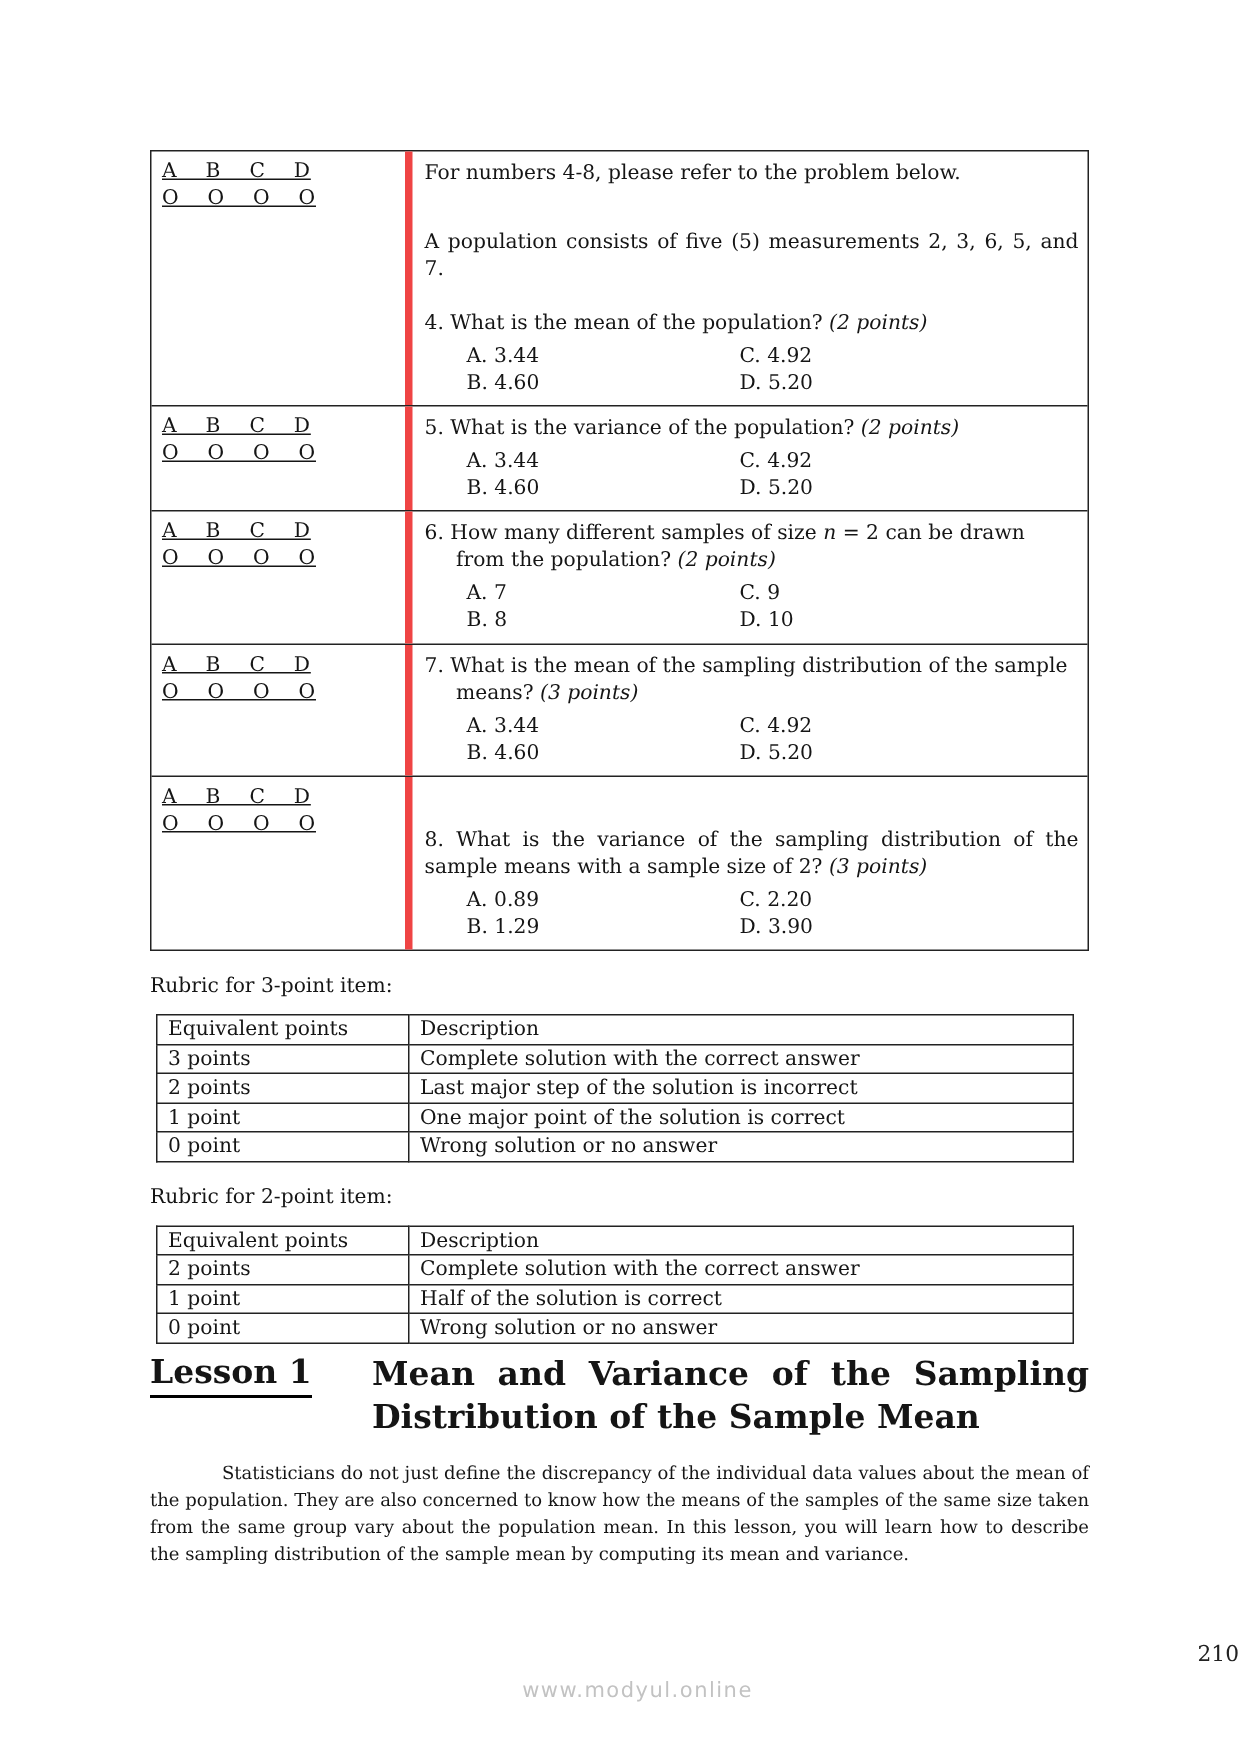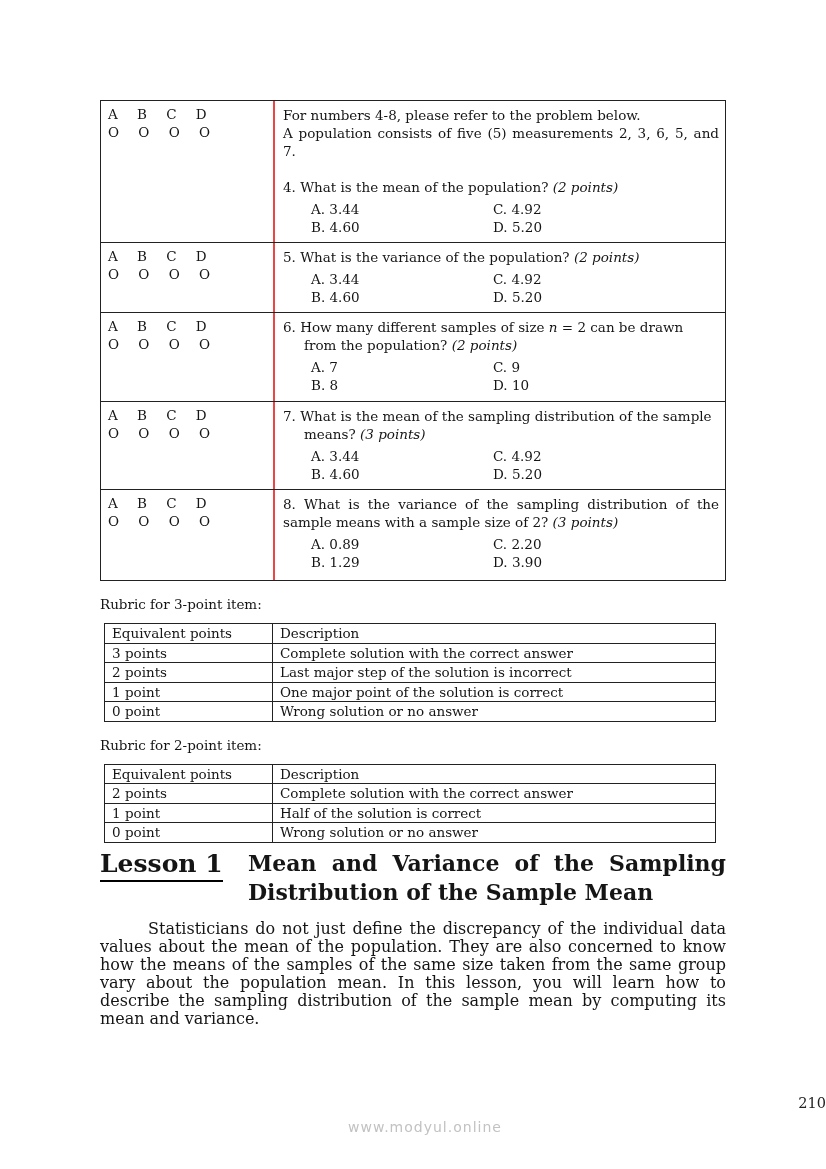--- a/index.html
+++ b/index.html
@@ -17,42 +17,42 @@
 
   
   .qtable { width: 626px; border: 1px solid #222; font-size: 13.5px; line-height: 18px; }
   .qrow { display: flex; border-bottom: 1px solid #222; }
   .qrow:last-child { border-bottom: none; }
   .r1 { min-height: 141px; }
   .r2 { min-height: 70px; }
   .r3 { min-height: 89px; }
   .r4 { min-height: 88px; }
   .r5 { min-height: 90px; }
-  .bubble-col { width: 174px; border-right: 2px solid #ef4444; padding: 4px 0 0 7px; flex: none; }
+  .bubble-col { width: 174px; border-right: 5px solid #ef4444; padding: 4px 0 0 7px; flex: none; text-decoration: underline; }
   .bubble-col .letters, .bubble-col .circles { word-spacing: 14px; letter-spacing: 0.5px; }
   .q-col { flex: 1; padding: 5px 6px 6px 8px; }
-  .justify { text-align: justify; }
+  .justify { text-align: justify; margin-top: 28px; }
   .spacer-line { height: 18px; }
   .q-line { padding-left: 21px; text-indent: -21px; }
   .q-line.no-hang { padding-left: 0; text-indent: 0; }
   .pts { font-style: italic; }
   .opts { padding-left: 28px; margin-top: 4px; display: grid; grid-template-columns: 182px auto; }
 
   
   .rubric-title { margin: 15px 0 11px 0; font-size: 13.5px; }
   .rubric { border-collapse: collapse; width: 612px; margin-left: 4px; font-size: 13.5px; }
   .rubric td { border: 1px solid #222; padding: 1px 7px; line-height: 16.5px; vertical-align: top; }
   .rubric .c1 { width: 168px; }
 
   
   .lesson-head { display: flex; margin-top: 6px; }
-  .lesson-label-col { width: 148px; flex: none; font-size: 25px; font-weight: bold; }
+  .lesson-label-col { width: 148px; flex: none; font-size: 22px; font-weight: bold; }
   .lesson-label-col span { display: inline-block; border-bottom: 2.5px solid #000; padding-bottom: 2px; }
   .lesson-title { flex: 1; font-size: 22px; font-weight: bold; line-height: 29px; text-align: justify; }
-  .lesson-para { margin-top: 13px; font-size: 16px; line-height: 18px; text-align: justify; text-indent: 48px; }
+  .lesson-para { margin-top: 13px; font-size: 12px; line-height: 18px; text-align: justify; text-indent: 48px; }
 
   
   .page-number { position: absolute; top: 1095px; left: 0; width: 100%; text-align: right; font-size: 14.5px; color: #222; }
   .watermark { position: absolute; top: 1119px; left: 0; width: 100%; text-align: center; font-size: 14px; letter-spacing: 1px; color: #c2c2c2; font-family: "DejaVu Sans", "Liberation Sans", sans-serif; padding-left: 24px; }
 </style>
 </head>
 <body>
 
 <div class="page">
   <div class="content">

